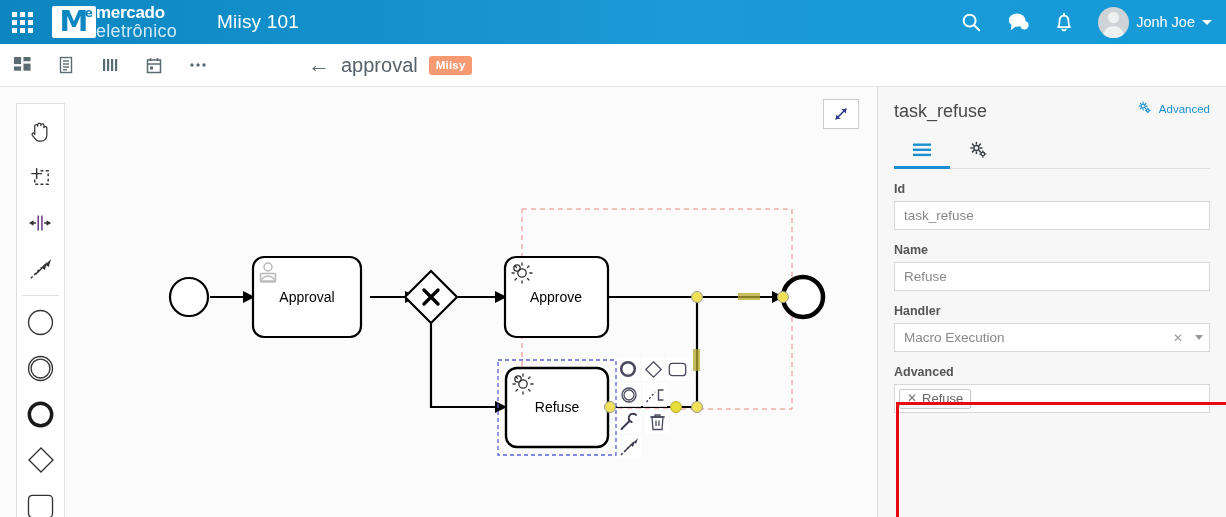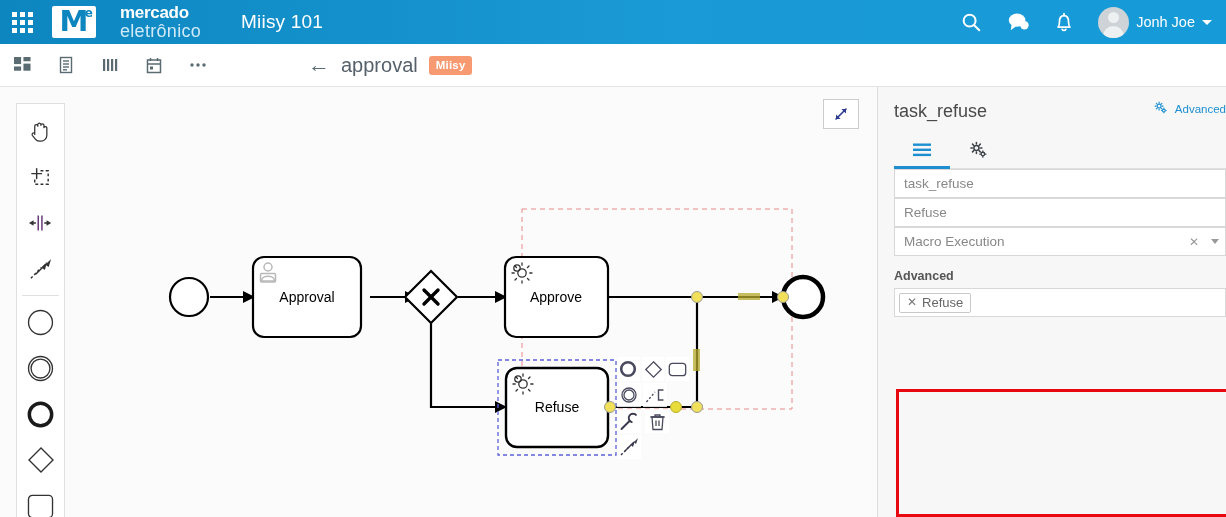--- a/index.html
+++ b/index.html
@@ -35,21 +35,21 @@
     font-weight: bold; font-size: 29px;
     line-height: 30px; text-align: center;
     border-radius: 2px; position: relative;
   }
   .logo-m::after {
     content: "e";
     position: absolute; right: 3px; top: 1px;
     font-size: 12px; line-height: 12px;
     color: #0d86c0;
   }
-  .logo-text { margin-left: 24px; line-height: 1.0; }
+  .logo-text { margin-left: 0; line-height: 1.0; }
   .logo-text .l1 { color: #fff; font-size: 17px; font-weight: bold; letter-spacing: -0.3px; }
   .logo-text .l2 { color: #cfe9f7; font-size: 18px; letter-spacing: 0.3px; margin-top: 1px; }
 
   #apptitle { color: #fff; font-size: 19px; margin-left: 40px; letter-spacing: 0.2px; }
 
   #topbar-right {
     margin-left: auto; display: flex; align-items: center; gap: 24px;
   }
   .tb-icon { color: #fff; cursor: pointer; display: flex; align-items: center; }
   #user { display: flex; align-items: center; cursor: pointer; gap: 7px; }
@@ -118,21 +118,21 @@
     border:1px solid #cccccc; display:flex; align-items:center; justify-content:center;
     cursor:pointer;
   }
 
   
   #bpmn { position:absolute; left:0; top:0; width:878px; height:430px; }
 
   
   #panel {
     width: 348px; height:430px; background:#f7f7f7;
-    padding: 14px 0 0 16px; position:relative;
+    padding: 14px 16px 0 16px; position:relative;
   }
   #panel-head { display:flex; align-items:flex-start; justify-content:space-between; }
   #panel-title { font-size:18px; color:#4a4a4a; font-weight:normal; }
   #advanced { display:flex; align-items:center; gap:8px; color:#1d8fd1; font-size:11.5px; cursor:pointer; }
 
   #tabs { display:flex; border-bottom:1px solid #e0e0e0; margin-top:14px; }
   .tab {
     width:56px; height:32px; display:flex; align-items:center; justify-content:center;
     cursor:pointer; position:relative;
   }
@@ -530,24 +530,27 @@
             <path d="M7.8 1.6 L7.8 3.1 M7.8 11.7 L7.8 13.2 M2 7.4 L3.5 7.4 M12.1 7.4 L13.6 7.4 M3.7 3.3 L4.8 4.4 M10.8 10.4 L11.9 11.5 M11.9 3.3 L10.8 4.4 M4.8 10.4 L3.7 11.5" stroke-linecap="round"></path>
             <circle cx="14.6" cy="13.8" r="1.9" stroke-width="1.4"></circle>
             <path d="M14.6 10.5 L14.6 11.3 M14.6 16.3 L14.6 17.1 M11.3 13.8 L12.1 13.8 M17.1 13.8 L17.9 13.8" stroke-linecap="round" stroke-width="1.3"></path>
           </svg>
         </span>
       </div>
     </div>
 
     <div class="panel-fields">
 
+      <div class="field-label">Id</div>
       <input class="field-input" value="task_refuse" style="">
 
+      <div class="field-label">Name</div>
       <input class="field-input" value="Refuse" style="">
 
+      <div class="field-label">Handler</div>
       <div class="select-wrap">
         <input class="field-input" value="Macro Execution" style="">
         <span class="select-icons">
           <span>✕</span>
           <span class="caret-sm"></span>
         </span>
       </div>
 
       <div class="field-label">Advanced</div>
       <div id="tag-box">

